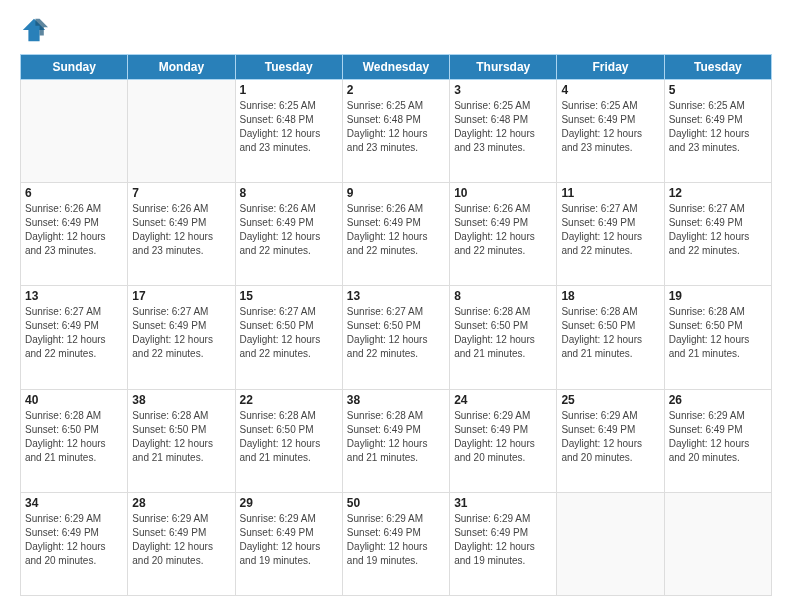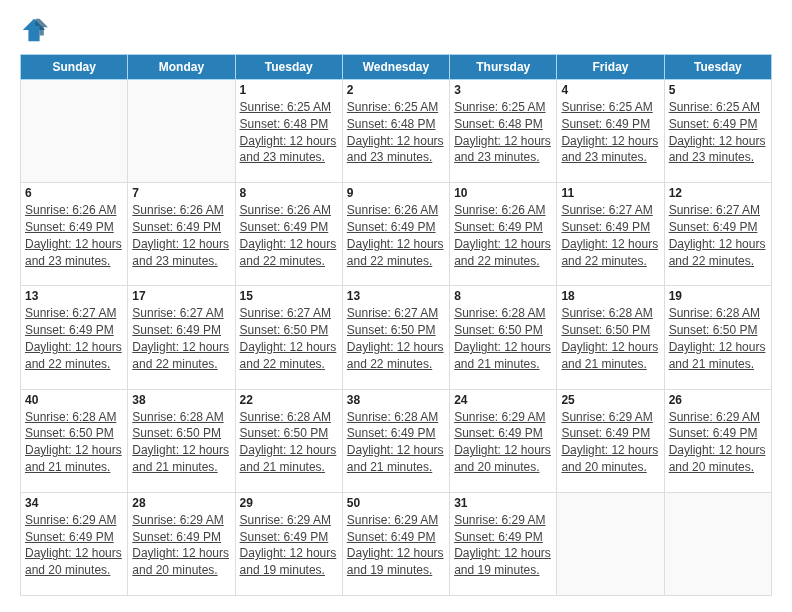--- a/index.html
+++ b/index.html
@@ -85,23 +85,22 @@
     }
     .day-number {
       font-size: 12px;
       font-weight: bold;
       color: #222;
       display: block;
       margin-bottom: 2px;
     }
     .day-detail {
       line-height: 1.4;
-      font-size: 12px;
+      font-size: 10px;
       color: #444;
-      text-decoration: underline;
     }
   </style>
 </head>
 <body>
 
 <div class="page">
   <div class="header">
     <div class="logo">
       <svg class="logo-icon" viewBox="0 0 40 40">
         <polygon points="20,4 36,20 28,20 28,36 12,36 12,20 4,20" fill="#2980b9"></polygon>

